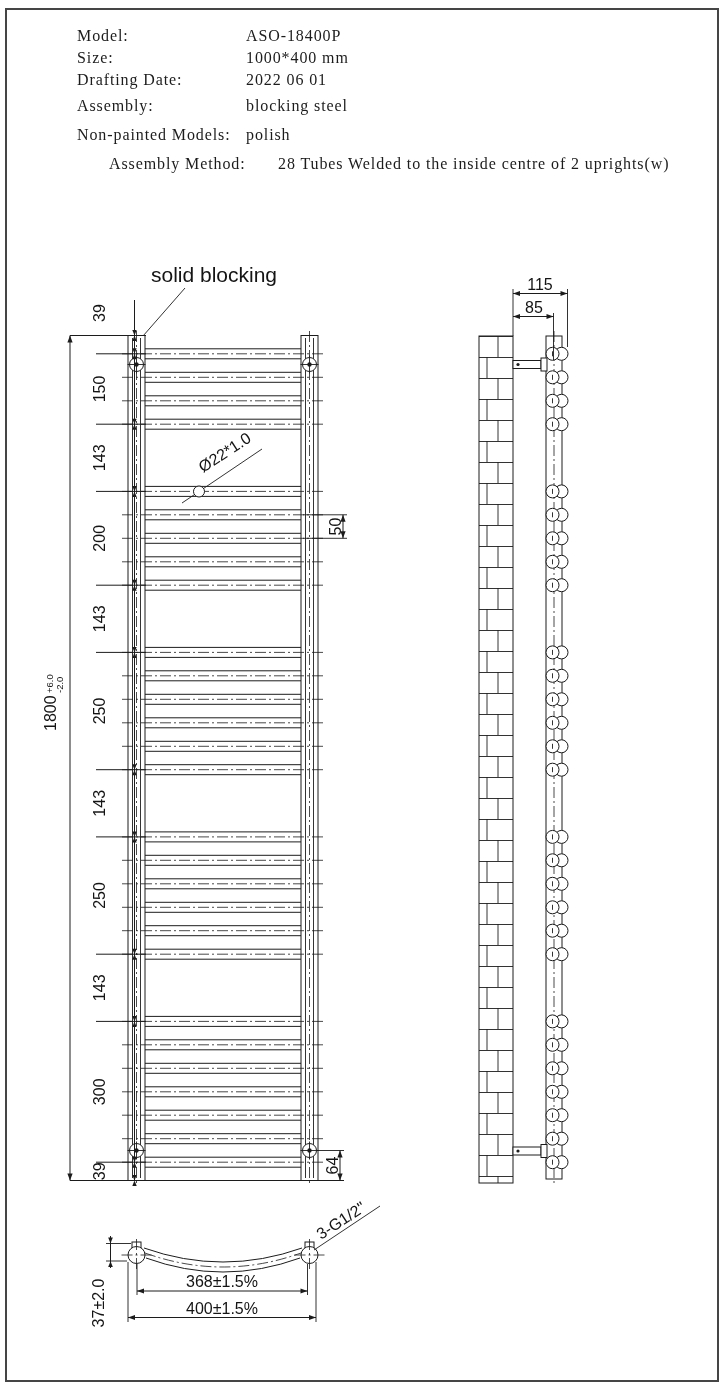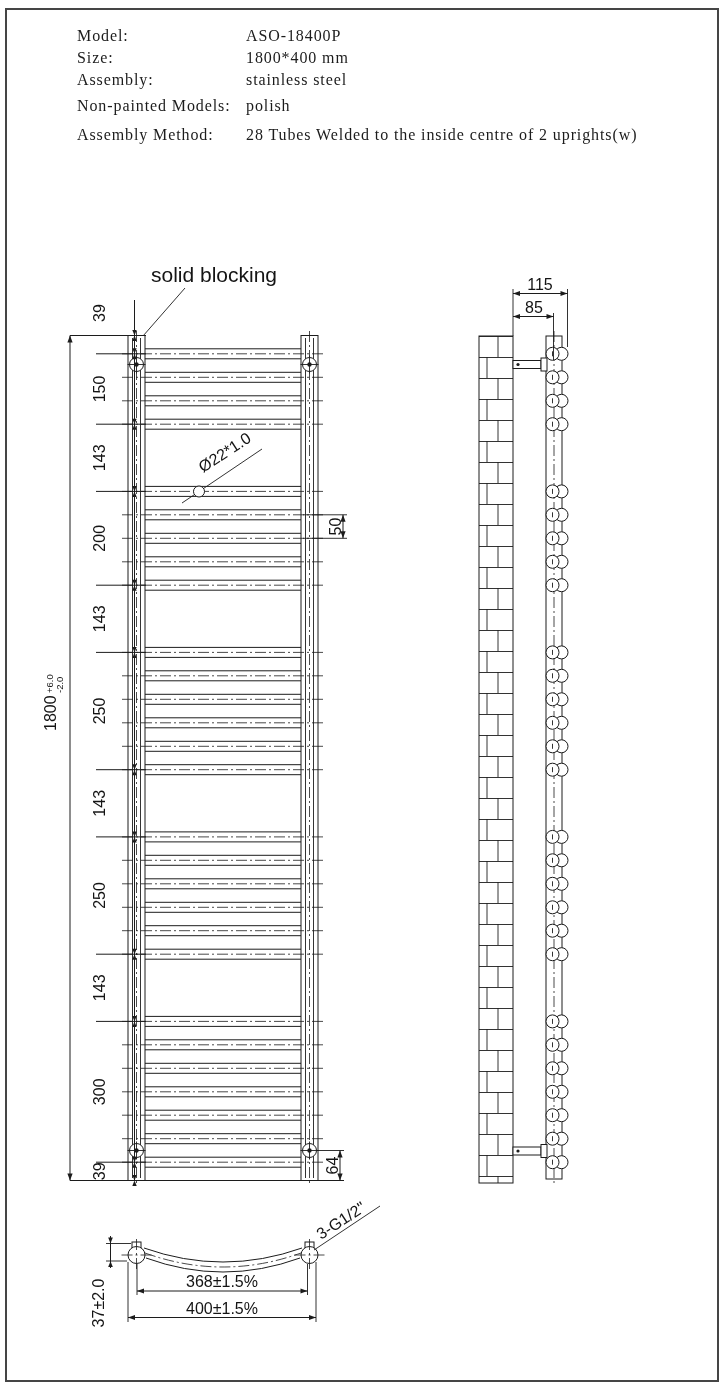--- a/index.html
+++ b/index.html
@@ -38,25 +38,29 @@
 
 <div class="page">
 
   <div class="spec">
     <div class="srow">
       <span class="slabel">Model:</span>
       <span class="sval">ASO-18400P</span>
     </div>
     <div class="srow">
       <span class="slabel">Size:</span>
-      <span class="sval">1800*400 mm</span>
+      <span class="sval">1000*400 mm</span>
+    </div>
+    <div class="srow">
+      <span class="slabel">Drafting Date:</span>
+      <span class="sval">2022 06 01</span>
     </div>
     <div class="srow">
       <span class="slabel">Assembly:</span>
-      <span class="sval">stainless steel</span>
+      <span class="sval">blocking steel</span>
     </div>
     <div class="srow">
       <span class="slabel">Non-painted Models:</span>
       <span class="sval">polish</span>
     </div>
     <div class="srow">
       <span class="slabel">Assembly Method:</span>
       <span class="sval">28 Tubes Welded to the inside centre of 2 uprights(w)</span>
     </div>
   </div>

